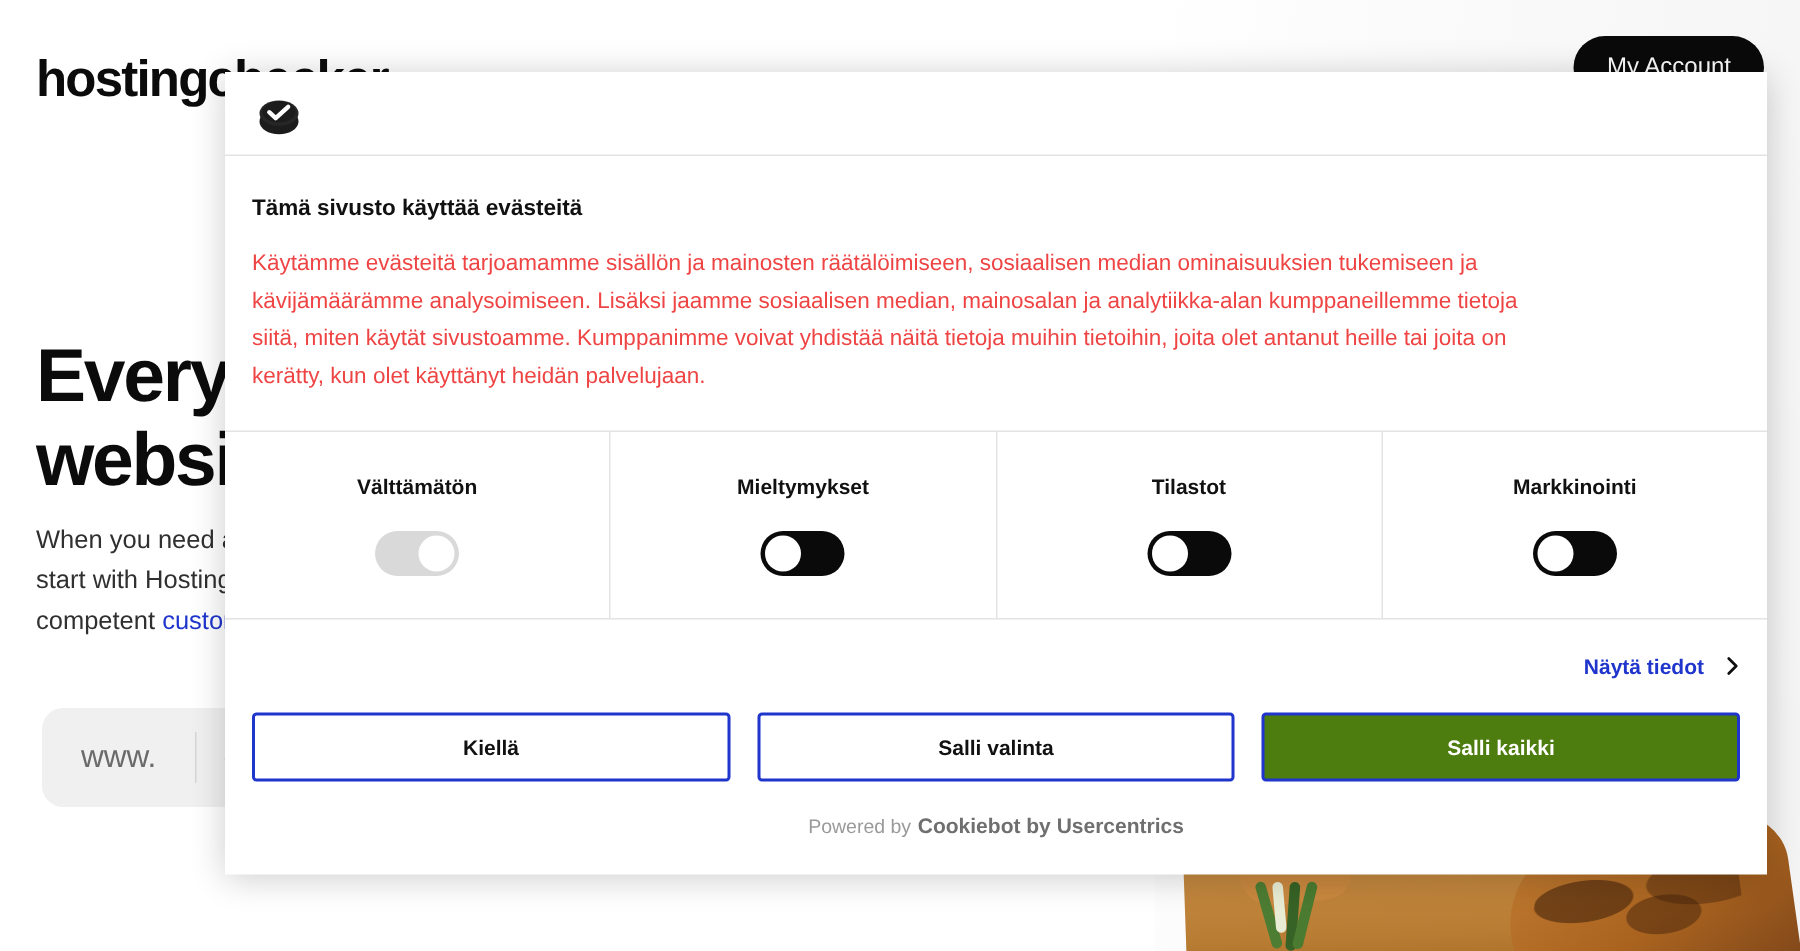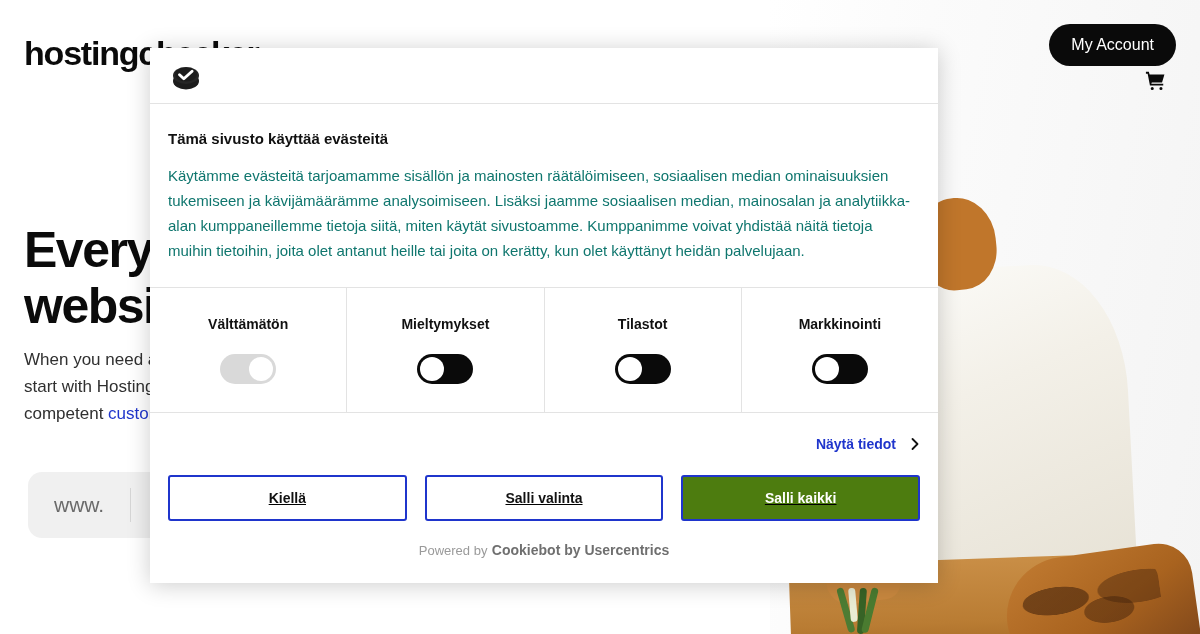--- a/index.html
+++ b/index.html
@@ -179,21 +179,21 @@
     font-size: 18px;
     font-family: "Liberation Sans", sans-serif;
     padding: 0 18px;
     color: #222;
   }
 
   
   .cookie-dialog {
     position: absolute;
     left: 150px; top: 48px;
-    width: 788px; height: 535px;
+    width: 1028px; height: 535px;
     background: #ffffff;
     box-shadow: 0 2px 22px rgba(0,0,0,.20);
     display: flex;
     flex-direction: column;
     overflow: hidden;
   }
 
   .cd-header {
     height: 56px;
     border-bottom: 1px solid #e3e3e3;
@@ -210,21 +210,21 @@
   }
   .cd-title {
     font-size: 15px;
     font-weight: 700;
     color: #111;
     margin-bottom: 16px;
   }
   .cd-text {
     font-size: 15px;
     line-height: 25px;
-    color: #0f766e;
+    color: #ef4444;
     max-width: 862px;
   }
 
   .cd-categories {
     display: flex;
     border-top: 1px solid #e3e3e3;
     border-bottom: 1px solid #e3e3e3;
     height: 126px;
     flex: none;
   }
@@ -283,21 +283,20 @@
     text-decoration: none;
     cursor: pointer;
   }
   .details-link .chev { color: #111; display:flex; }
 
   .cd-actions {
     display: flex;
     gap: 18px;
     padding: 0 18px;
     flex: none;
-    text-decoration: underline;
   }
   .cd-btn {
     flex: 1;
     height: 46px;
     border-radius: 3px;
     font-size: 14px;
     font-weight: 700;
     font-family: "Liberation Sans", sans-serif;
     cursor: pointer;
     background: #ffffff;

